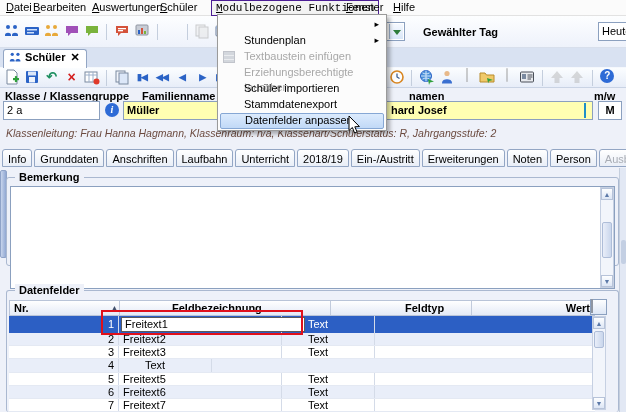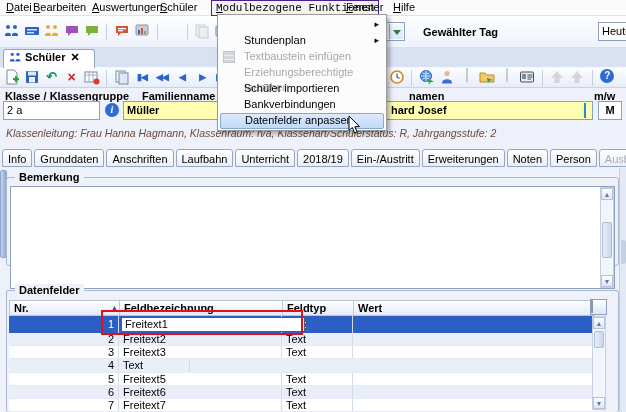--- a/index.html
+++ b/index.html
@@ -40,21 +40,21 @@
   .field{position:absolute;background:#fff;border:1px solid #8ba0bf;height:19px;line-height:17px;padding:0 3px;}
   .combo-btn{position:absolute;right:1px;top:1px;width:14px;height:15px;
     background:linear-gradient(#f5f9ff,#d9e6f7);border-left:1px solid #9fb4cf;}
   .combo-btn::after{content:"";position:absolute;left:3px;top:6px;border:4px solid transparent;border-top:5px solid #2e7d3a;}
   .ylw{background:#ffffb2;font-weight:bold;}
   .lbl{position:absolute;font-weight:bold;}
 
   
   #tabstrip{position:absolute;left:0;top:48px;width:626px;height:20px;background:#d9e2f2;border-bottom:1px solid #f5f8fd;}
   #doc-tab{position:absolute;left:3px;top:1px;height:19px;background:#fff;border:1px solid #93a6c4;border-bottom:none;
-    border-radius:3px 3px 0 0;padding:1px 14px 0 4px;font-weight:bold;}
+    border-radius:3px 3px 0 0;padding:1px 6px 0 4px;font-weight:bold;}
   #doc-tab .tbico{width:14px;height:14px;}
   #doc-tab svg{width:13px;height:13px;}
 
   
   .klassline{position:absolute;left:6px;top:127px;font-style:italic;color:#6b4a3f;font-size:10.5px;}
 
   
   #page-tabs{position:absolute;left:2px;top:149px;height:19px;display:flex;gap:2px;}
   .ptab{height:18px;line-height:16px;padding:1px 5px 0;background:linear-gradient(#ffffff,#e9eef7);
     border:1px solid #93a6c4;border-radius:3px 3px 0 0;white-space:nowrap;}
@@ -70,29 +70,29 @@
   
   .vscroll{position:absolute;width:14px;background:#f2f5fb;border:1px solid #c6d0e2;}
   .sb-btn{position:absolute;left:0;width:12px;height:12px;background:linear-gradient(#fdfeff,#dde6f5);
     border:1px solid #b7c3d9;color:#5c79a8;font-size:7px;text-align:center;line-height:11px;}
   .sb-thumb{position:absolute;left:1px;width:10px;background:linear-gradient(90deg,#e9eef9,#c9d6ec);
     border:1px solid #aebdd8;border-radius:2px;}
 
   
   #datenfelder-box{left:6px;top:290px;width:613px;height:122px;border-bottom:none;}
   #dtable{position:absolute;left:2px;top:9px;width:586px;}
-  .thead{display:flex;height:16px;background:linear-gradient(#ffffff,#e4eaf6);border:1px solid #b9c4d8;font-weight:bold;}
+  .thead{display:flex;height:16px;background:linear-gradient(#ffffff,#e4eaf6);border:1px solid #b9c4d8;font-weight:bold;gap:48px;}
   .thead .c{border-right:1px solid #c2cbdc;padding:1px 4px 0;position:relative;}
   .trow{display:flex;height:13.2px;line-height:13px;border-bottom:1px solid #e4e9f3;background:#fff;}
   .trow:nth-child(odd){background:#e9eef9;}
   .trow .c{border-right:1px solid #d4dbe8;padding:0 4px;overflow:hidden;white-space:nowrap;}
   .c.nr{width:110px;text-align:right;}
   .c.feld{width:163px;}
-  .c.typ{width:71px;}
-  .c.wert{flex:1;border-right:none;}
+  .c.typ{width:71px;margin-left:22px;}
+  .c.wert{flex:1;border-right:none;text-align:right;}
   .trow.selected{background:#2c5fc4;color:#fff;height:17px;line-height:16px;border-bottom:none;}
   .editbox{position:absolute;left:112px;top:1px;width:184px;height:15px;background:#fff;border:1px solid #5a5a5a;
     color:#000;line-height:13px;padding:0 3px;}
   #sort-arrow{font-size:7px;position:absolute;right:2px;top:4px;color:#42506b;}
   #red-annotation{position:absolute;left:101px;top:310px;width:202px;height:25px;border:2px solid #e0101b;z-index:30;}
   #col-btn{position:absolute;left:590px;top:299px;width:17px;height:16px;background:linear-gradient(#fdfeff,#dde6f5);
     border:1px solid #8ba0bf;}
   #col-btn .ic-grid{width:9px;height:9px;margin:2px auto 0;}
 
   
@@ -412,21 +412,21 @@
       <span class="mi-ico"></span>
       <span>Textbaustein einfügen</span>
     </div>
     <div class="menu-item disabled">
       <span>Erziehungsberechtigte tauschen</span>
     </div>
     <div class="menu-item">
       <span>Schüler importieren</span>
     </div>
     <div class="menu-item">
-      <span>Bankverbindungen</span>
+      <span>Stammdatenexport</span>
     </div>
     <div class="menu-item highlight">
       <span>Datenfelder anpassen</span>
     </div>
   </div>
 
   <div id="cursor">
     <svg viewBox="0 0 13 20">
         <path d="M1 1v14.5l3.4-3 2.2 5.5 2.5-1-2.3-5.2 4.6-.3z" fill="#fff" stroke="#000" stroke-width="1"></path>
       </svg>

